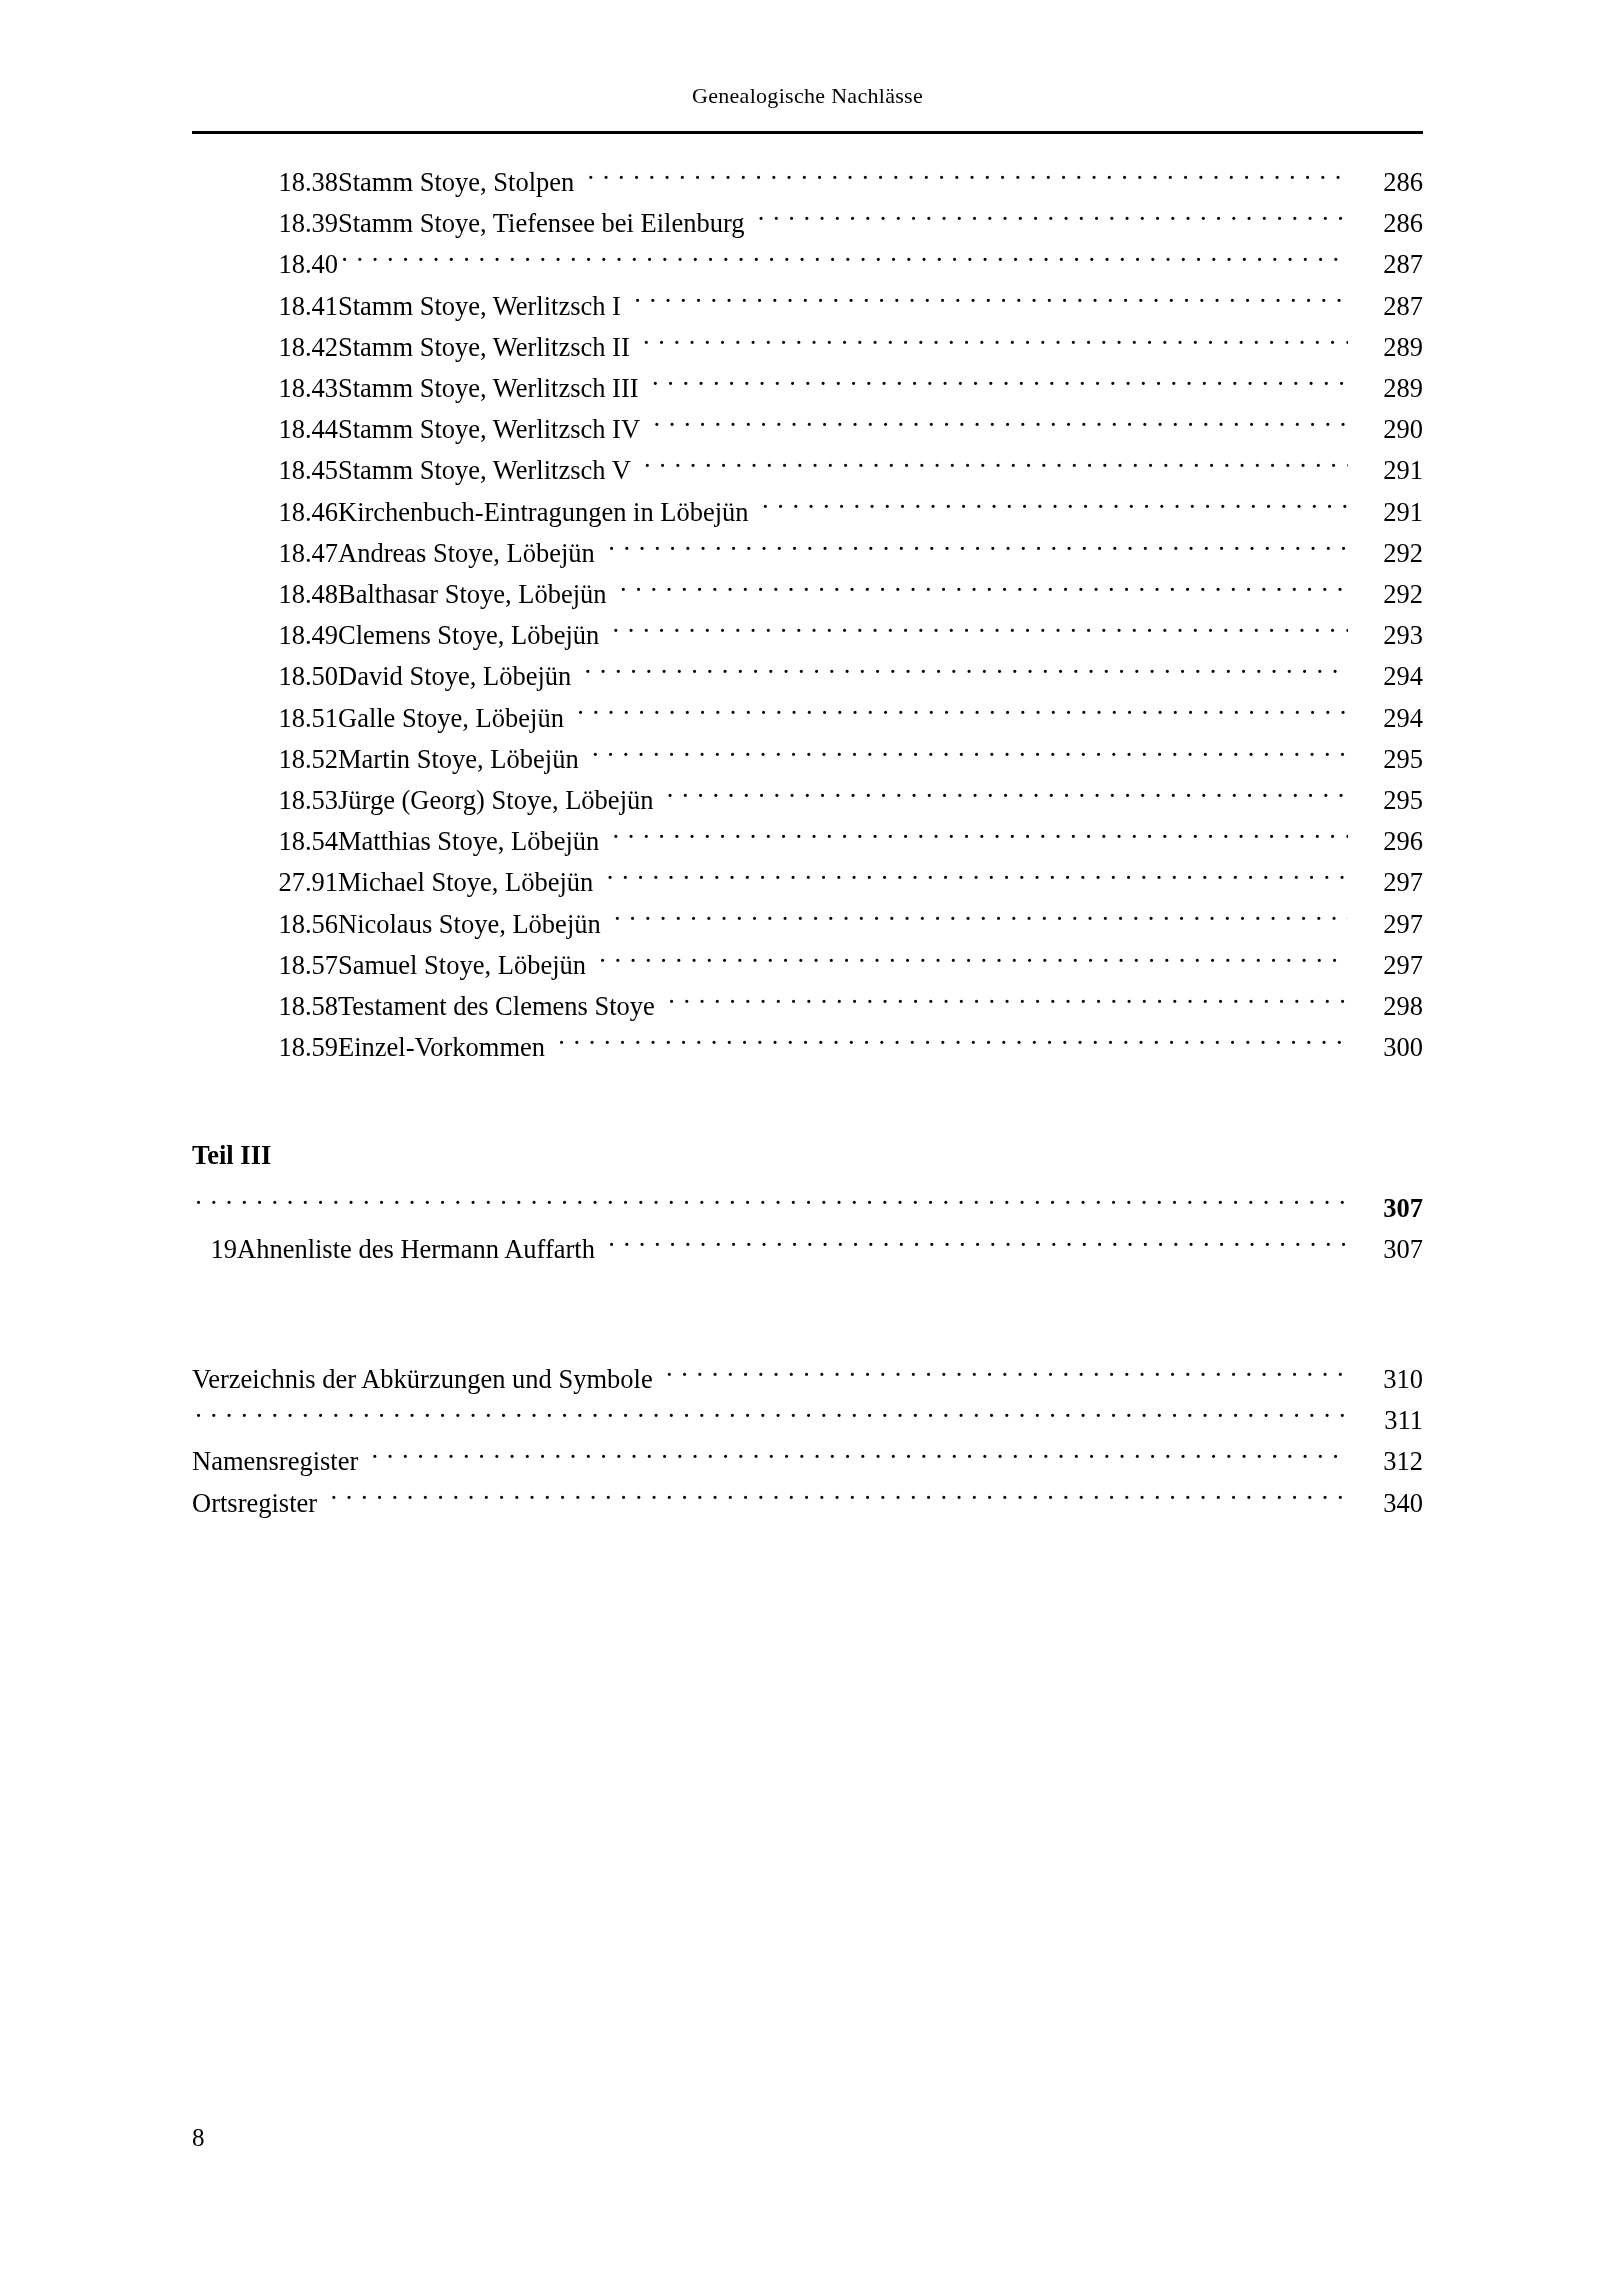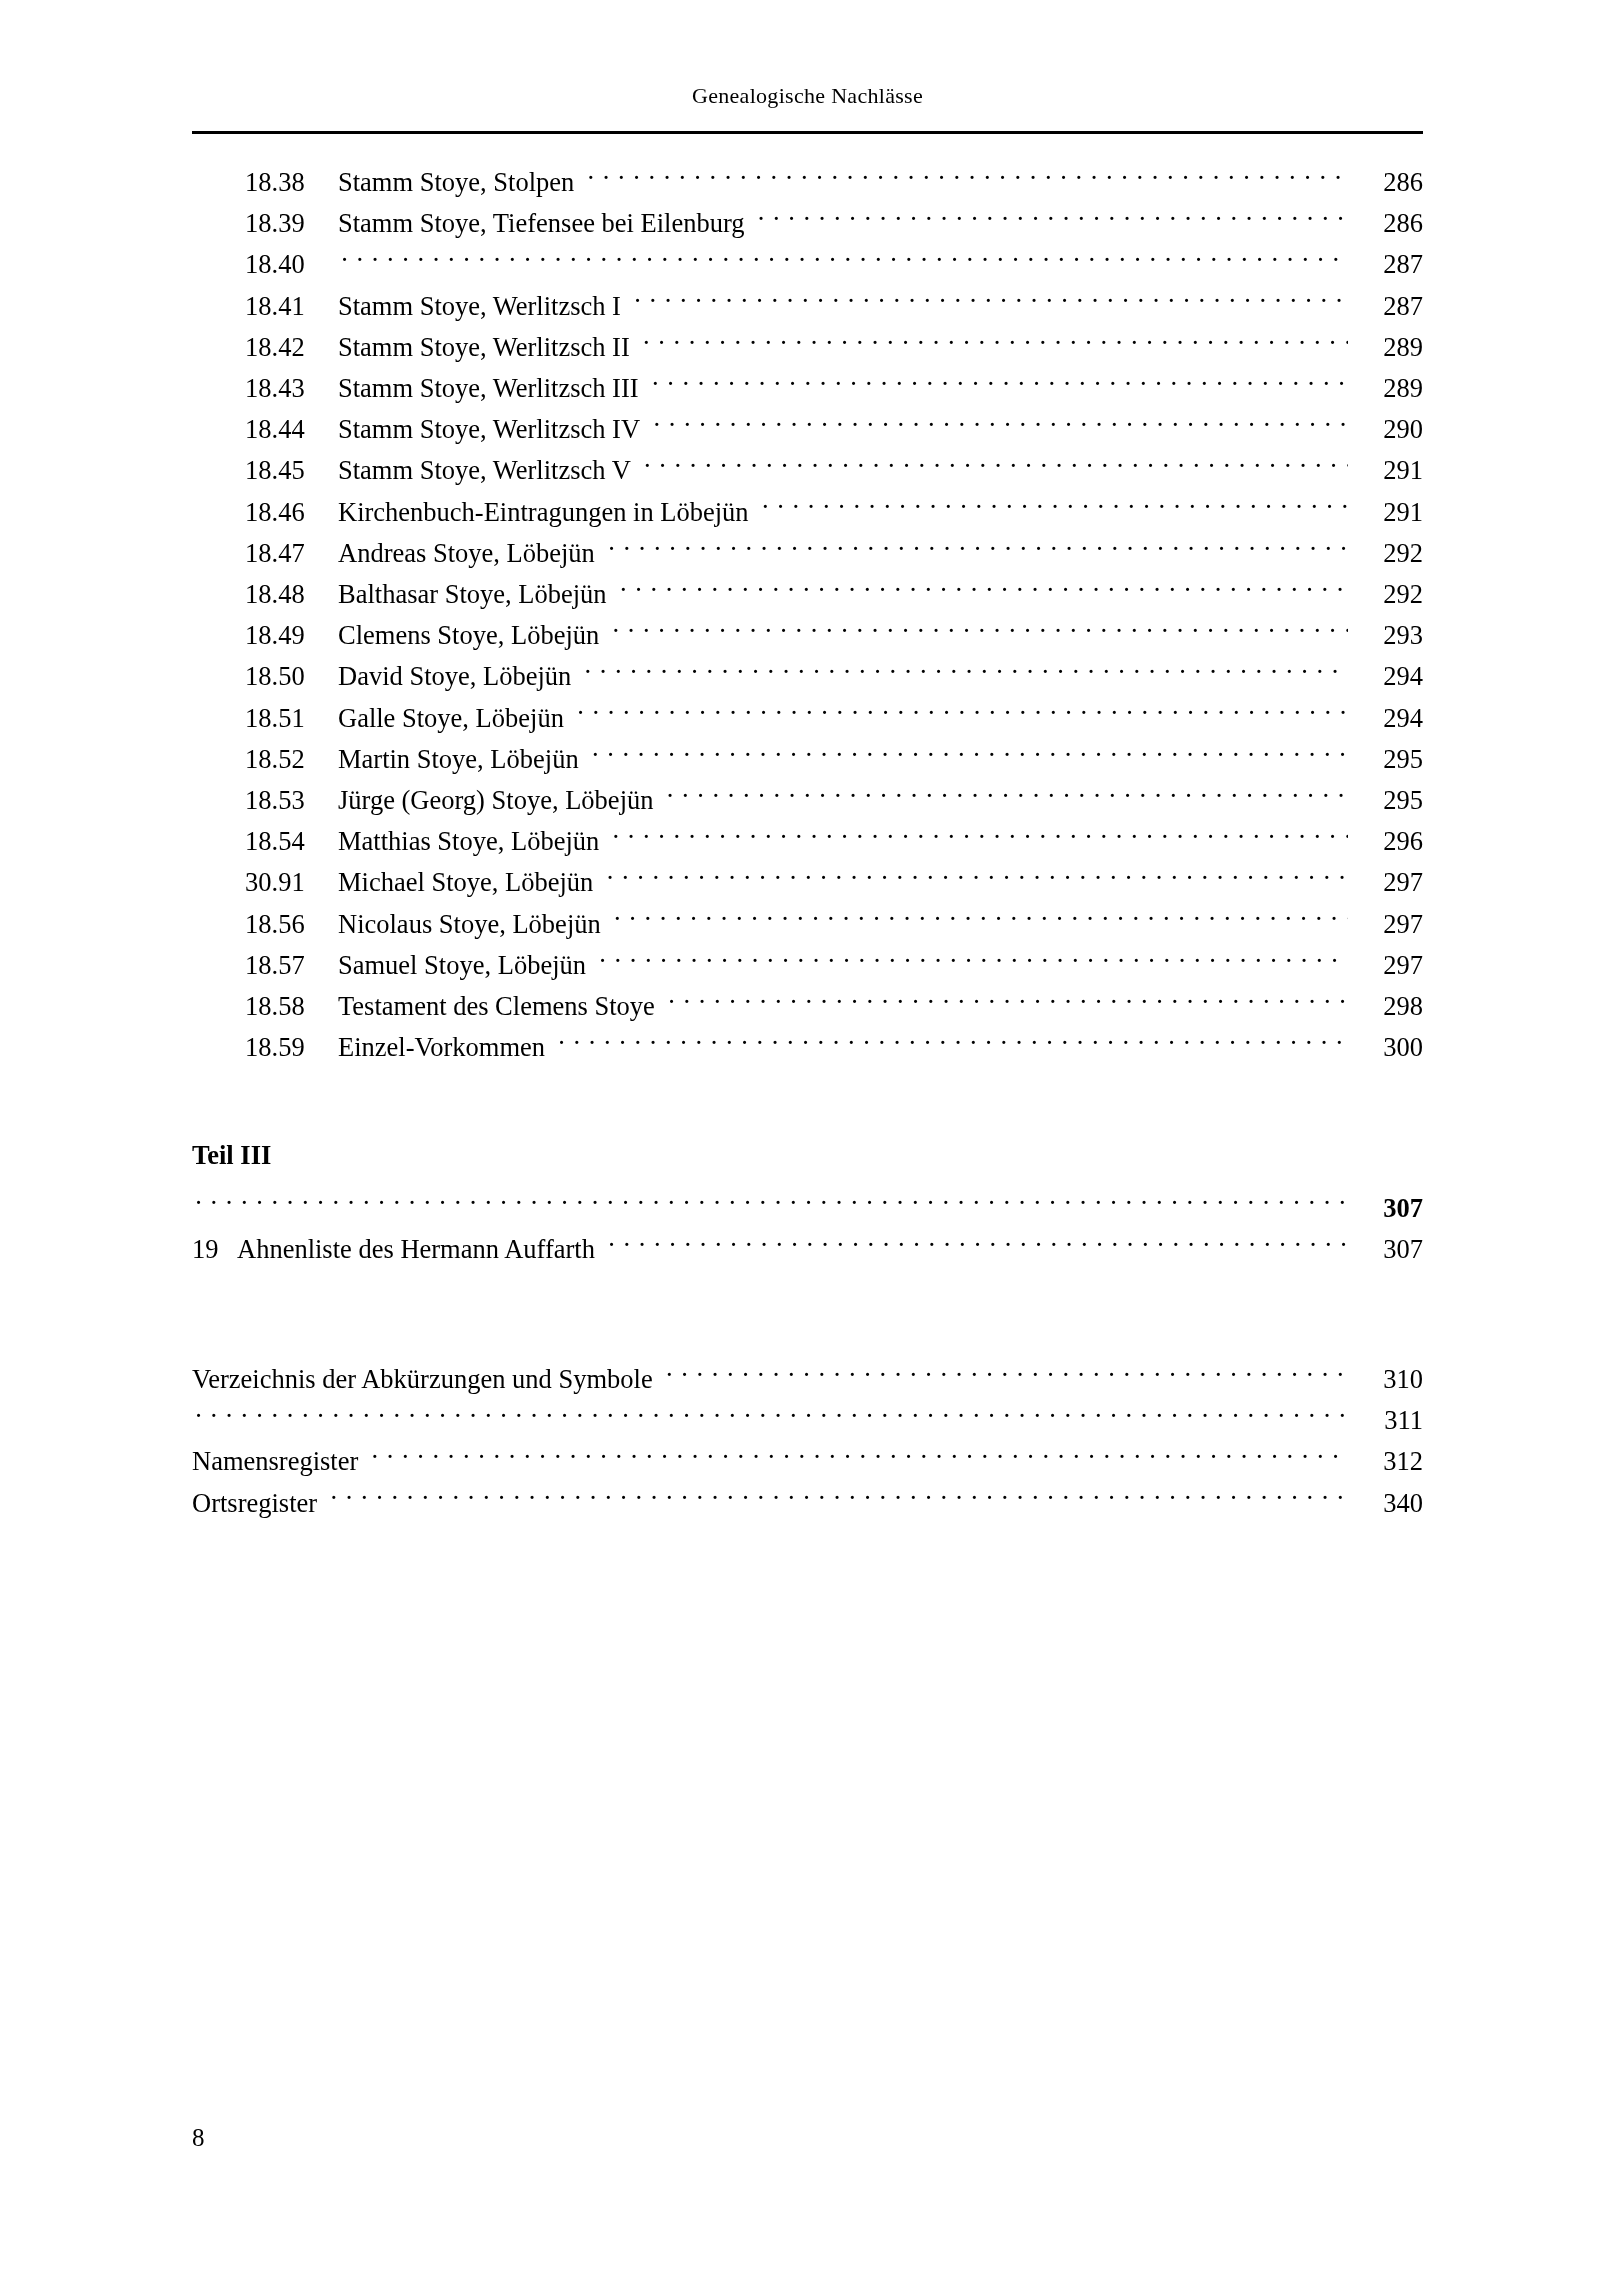--- a/index.html
+++ b/index.html
@@ -56,21 +56,21 @@
   }
 
   
   .toc-row.numbered {
     padding-left: 53px;
   }
 
   .num {
     flex: 0 0 auto;
     width: 93px;
-    text-align: left;
+    text-align: right;
   }
 
   .title {
     flex: 0 0 auto;
     padding-right: 10px;
   }
 
   .leader {
     flex: 1 1 auto;
     overflow: hidden;
@@ -224,21 +224,21 @@
           <span class="leader"></span>
           <span class="pageno">295</span>
         </div>
         <div class="toc-row numbered">
           <span class="num">18.54</span>
           <span class="title">Matthias Stoye, Löbejün</span>
           <span class="leader"></span>
           <span class="pageno">296</span>
         </div>
         <div class="toc-row numbered">
-          <span class="num">30.91</span>
+          <span class="num">27.91</span>
           <span class="title">Michael Stoye, Löbejün</span>
           <span class="leader"></span>
           <span class="pageno">297</span>
         </div>
         <div class="toc-row numbered">
           <span class="num">18.56</span>
           <span class="title">Nicolaus Stoye, Löbejün</span>
           <span class="leader"></span>
           <span class="pageno">297</span>
         </div>

